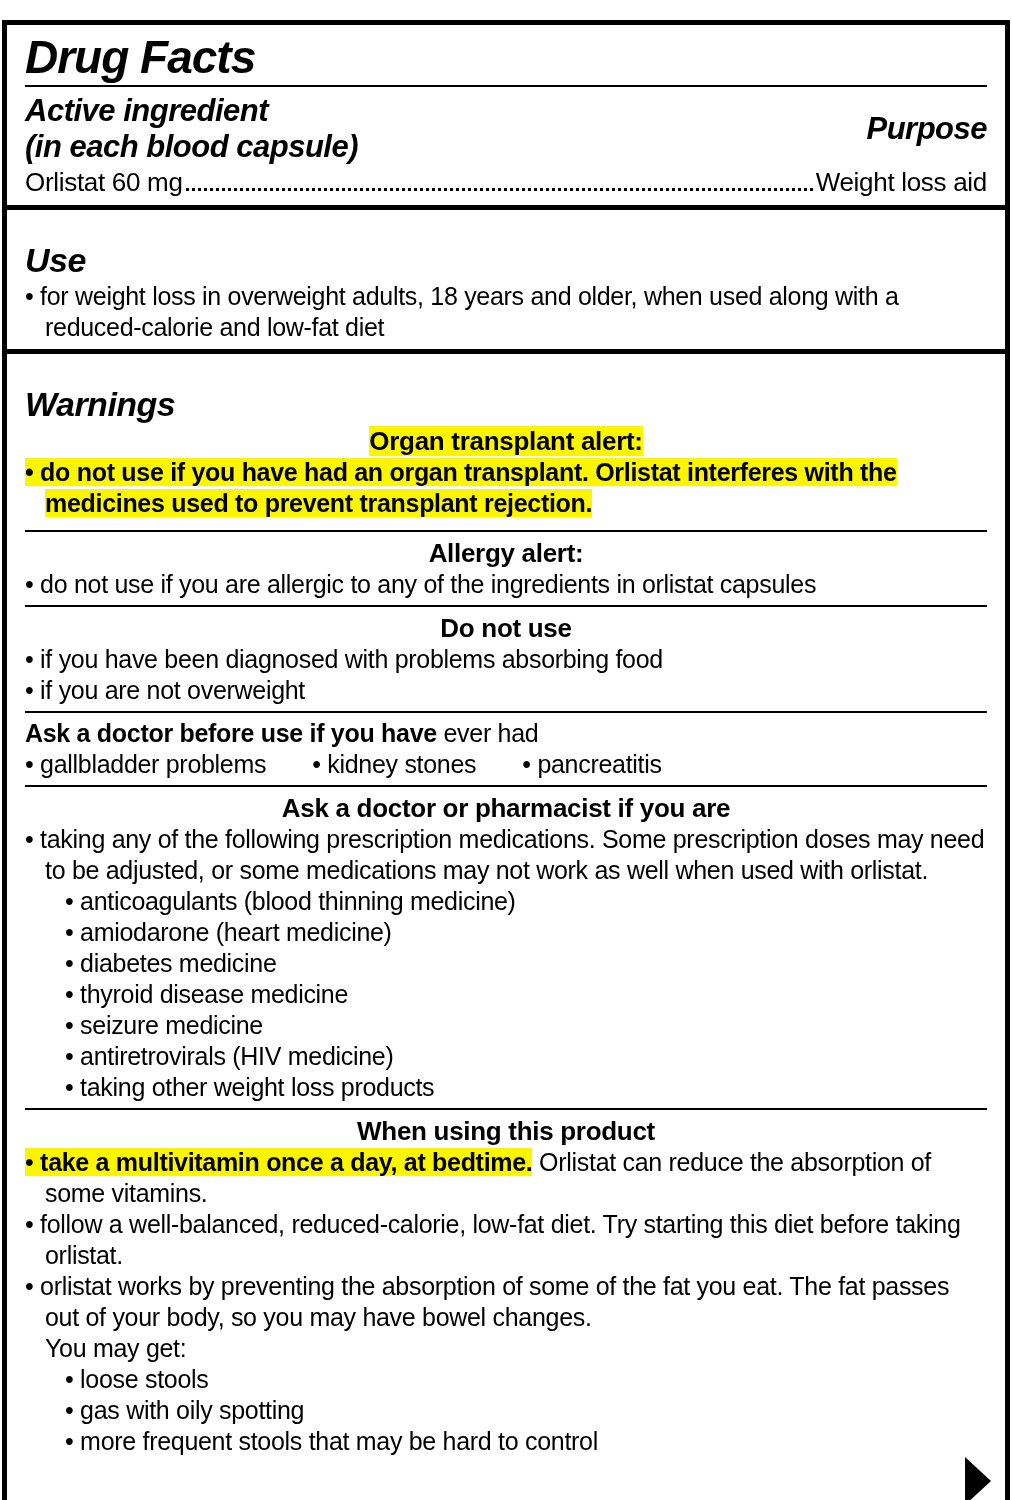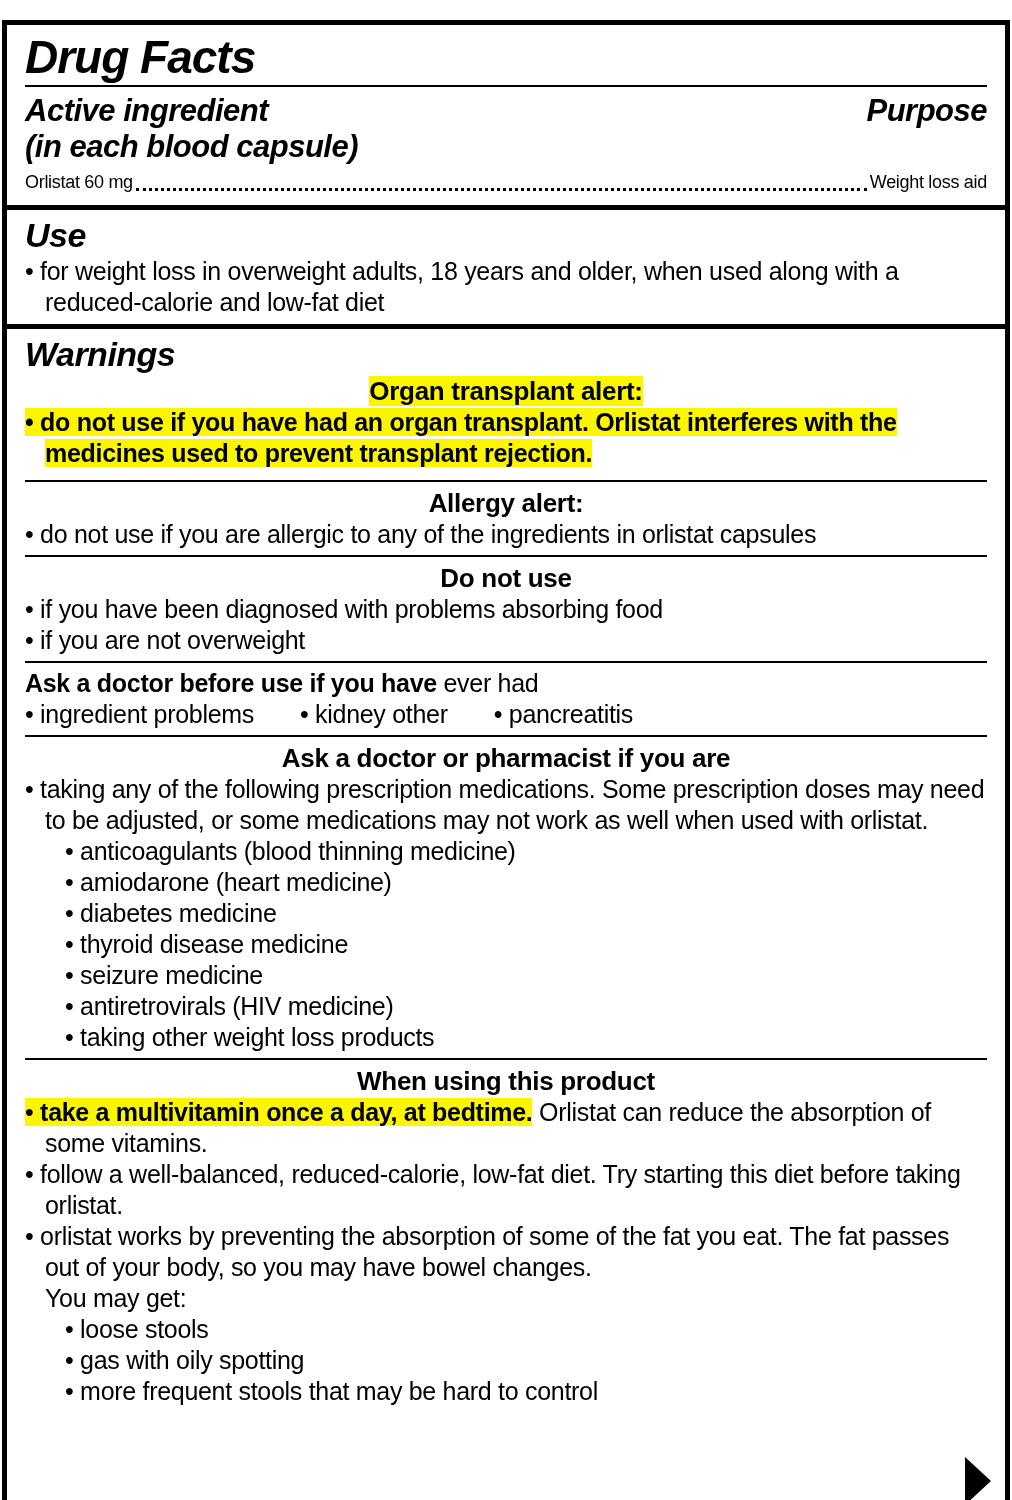--- a/index.html
+++ b/index.html
@@ -62,33 +62,33 @@
 
   .hl { background: var(--hl); }
 
   .inline-bullets {
     display: flex; gap: 46px;
     font-size: 25px; line-height: 31px;
   }
   .inline-bullets .ib::before { content: "\2022\00a0"; }
 
   
-  .ai-top { display: flex; justify-content: space-between; align-items: flex-start; padding-top: 6px; }
+  .ai-top { display: flex; justify-content: space-between; align-items: center; padding-top: 6px; }
   .dotted-row {
     display: flex; 
-    font-size: 18px; line-height: 30px;
+    font-size: 26px; line-height: 30px;
     padding-bottom: 8px; padding-top: 2px;
   }
   .leader {
     flex: 1;
     border-bottom: 3px dotted #000;
     margin: 0 3px 6px 3px;
   }
 
-  .sec { padding-top: 4px; padding-bottom: 6px; }
+  .sec { padding-top: 4px; padding-bottom: 6px; margin-top: 25px; }
 
   
   .arrow {
     position: absolute;
     right: 14px; bottom: 6px;
     width: 0; height: 0;
     border-top: 24px solid transparent;
     border-bottom: 24px solid transparent;
     border-left: 26px solid #000;
   }
@@ -141,22 +141,22 @@
   <div class="pad">
     <div class="subhead">Do not use</div>
     <div class="bullet">if you have been diagnosed with problems absorbing food</div>
     <div class="bullet">if you are not overweight</div>
   </div>
   <div class="rule-sub"></div>
 
   <div class="pad">
     <div class="body-text"><span class="bold">Ask a doctor before use if you have</span><span> ever had</span></div>
     <div class="inline-bullets">
-      <span class="ib">ingredient problems</span>
-      <span class="ib">kidney other</span>
+      <span class="ib">gallbladder problems</span>
+      <span class="ib">kidney stones</span>
       <span class="ib">pancreatitis</span>
     </div>
   </div>
   <div class="rule-sub"></div>
 
   <div class="pad">
     <div class="subhead">Ask a doctor or pharmacist if you are</div>
     <div class="bullet">taking any of the following prescription medications. Some prescription doses may need to be adjusted, or some medications may not work as well when used with orlistat.</div>
     <div class="subgroup">
       <div class="subbullet">anticoagulants (blood thinning medicine)</div>

